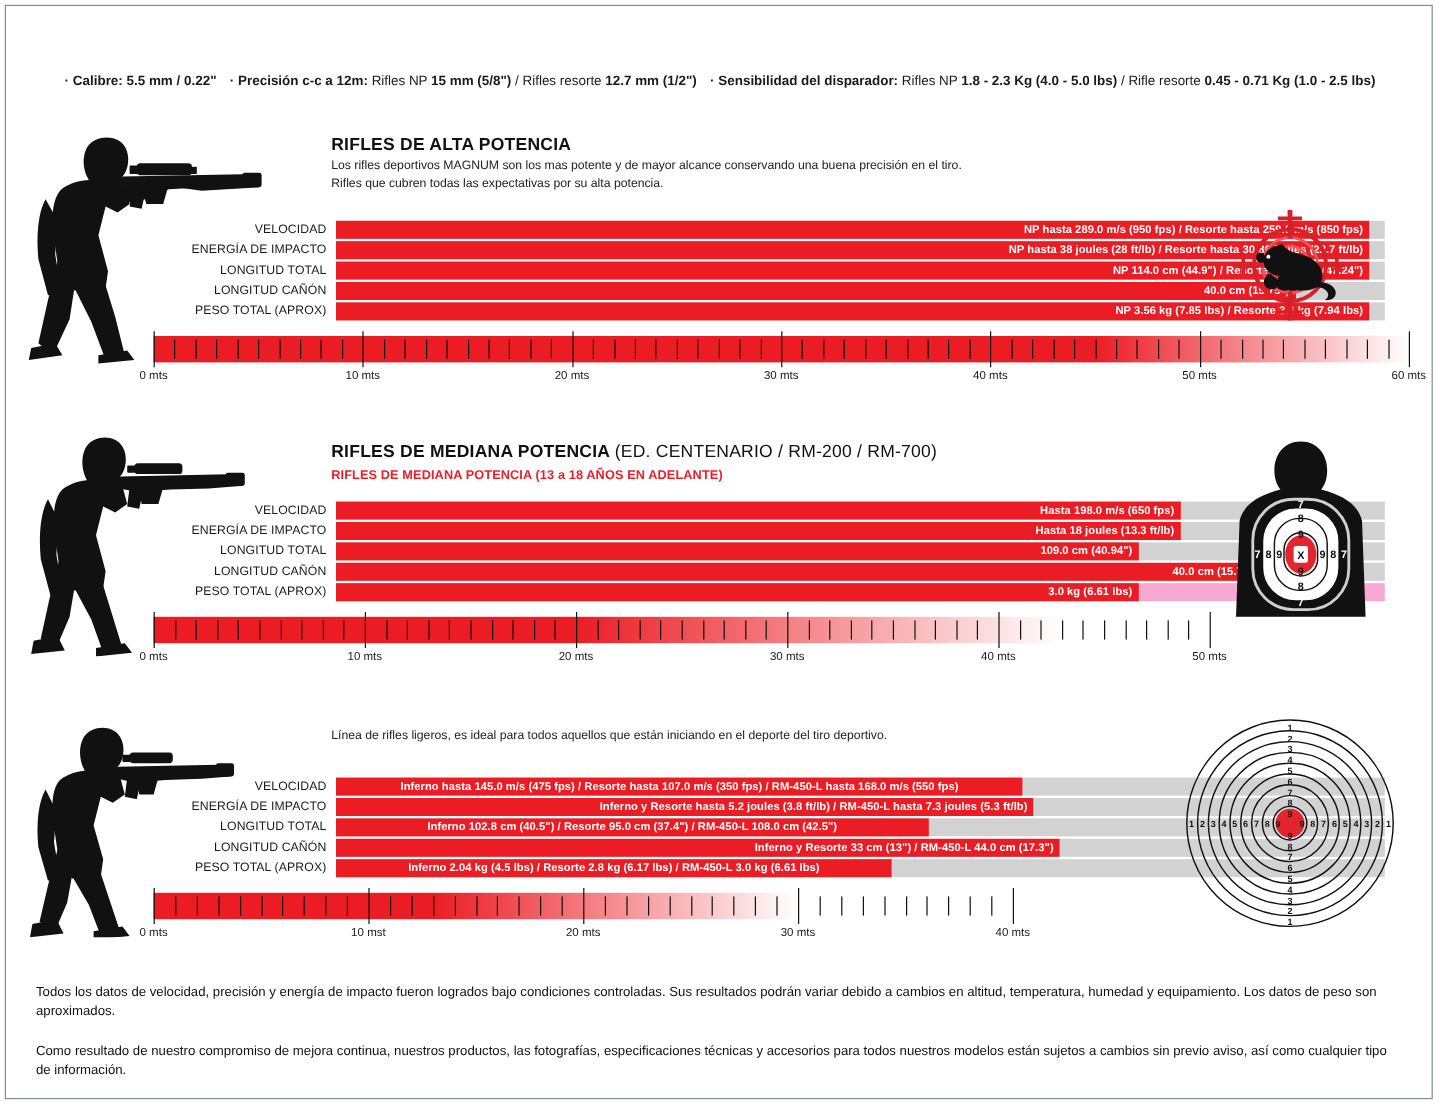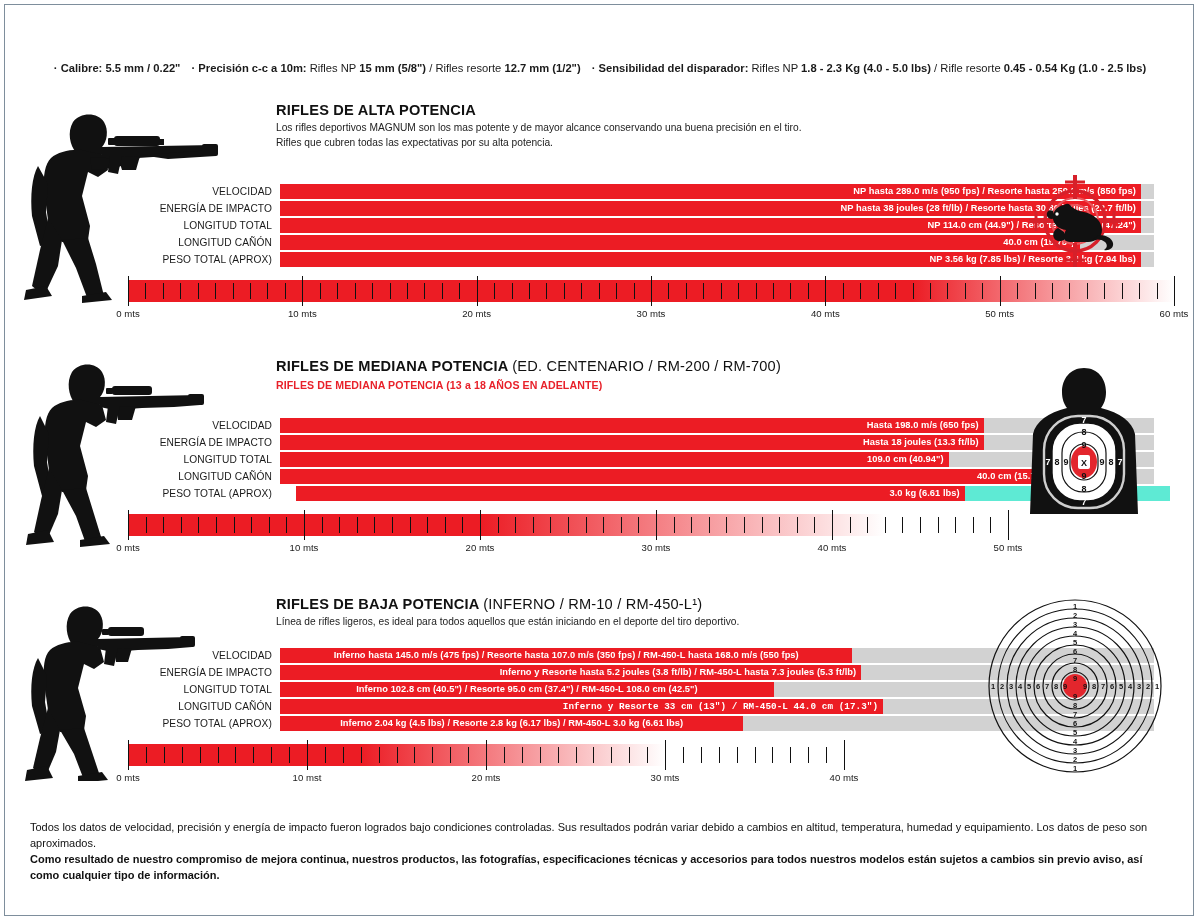--- a/index.html
+++ b/index.html
@@ -25,21 +25,21 @@
   }
   .subtitle .b{font-weight:bold;}
   .subtitle .sep{padding:0 4px;}
 
   
   .section{position:absolute;left:0;width:1200px;}
   .sec1{top:96px;}
   .sec2{top:352px;}
   .sec3{top:590px;}
 
-  .heads{position:absolute;left:276px;top:5px;width:900px;}
+  .heads{position:absolute;left:276px;top:16px;width:900px;}
   .h1{font-size:14.6px;font-weight:bold;letter-spacing:.2px;color:#111;line-height:1.32;}
   .h2{font-size:14.6px;font-weight:bold;letter-spacing:.2px;color:#111;line-height:1.32;}
   .h2 .norm{font-weight:normal;}
   .hred{font-size:10.6px;font-weight:bold;color:#e8212a;margin-top:3px;letter-spacing:.1px;}
   .hdesc{font-size:10.2px;color:#222;line-height:1.38;margin-top:1px;}
 
   
   .bars{position:absolute;}
   .row{position:relative;height:15px;margin-bottom:2px;}
   .rowlabel{
@@ -67,52 +67,52 @@
   .tick{position:absolute;top:0;width:1px;background:#111;}
   .tick.minor{top:3px;height:16px;}
   .tick.major{top:-4px;height:30px;}
   .rlabels{position:absolute;top:28px;left:0;height:14px;}
   .rlab{position:absolute;font-size:9.6px;color:#1a1a1a;white-space:nowrap;transform:translateX(-50%);}
 
   
   .footer{position:absolute;left:30px;top:806px;width:1140px;}
   .f1{font-size:11px;font-weight:bold;color:#111;line-height:1.4;}
   .f2{font-size:11px;color:#111;line-height:1.42;margin-top:14px;}
-  .f3{font-size:11px;color:#111;line-height:1.42;margin-top:1px;font-weight:bold;}
+  .f3{font-size:11px;color:#111;line-height:1.42;margin-top:18px;}
 
   
   .art{position:absolute;}
   .shooter1{left:18px;top:100px;}
   .shooter2{left:22px;top:352px;}
   .shooter3{left:22px;top:596px;}
   .rat{left:1020px;top:172px;}
   .silh{left:1018px;top:366px;}
   .bulls{left:985px;top:596px;}
 </style>
 </head>
 <body>
 
 <div class="page">
   <div class="frame"></div>
 
   <div class="subtitle">
     <span class="b">· Calibre:</span>
     <span class="b">5.5 mm / 0.22"</span>
     <span class="sep"></span>
-    <span class="b">· Precisión c-c a 10m:</span>
+    <span class="b">· Precisión c-c a 12m:</span>
     <span>Rifles NP</span>
     <span class="b">15 mm (5/8")</span>
     <span>/ Rifles resorte</span>
     <span class="b">12.7 mm (1/2")</span>
     <span class="sep"></span>
     <span class="b">· Sensibilidad del disparador:</span>
     <span>Rifles NP</span>
     <span class="b">1.8 - 2.3 Kg (4.0 - 5.0 lbs)</span>
     <span>/ Rifle resorte</span>
-    <span class="b">0.45 - 0.54 Kg (1.0 - 2.5 lbs)</span>
+    <span class="b">0.45 - 0.71 Kg (1.0 - 2.5 lbs)</span>
   </div>
 
   <div class="section sec1">
     <div class="heads">
       <div class="h1">RIFLES DE ALTA POTENCIA</div>
       <div class="hdesc">Los rifles deportivos MAGNUM son los mas potente y de mayor alcance conservando una buena precisión en el tiro.</div>
       <div class="hdesc">Rifles que cubren todas las expectativas por su alta potencia.</div>
     </div>
     <div class="bars" id="bars1" style="left:154px;top:88px;width:880px;">
         <div class="row">
@@ -267,21 +267,21 @@
         <div class="row">
           <div class="rowlabel">LONGITUD CAÑÓN</div>
           <div class="track" style="width: 874px; background: rgb(210, 210, 210);">
             <div class="fill" style="width: 88.5%; background: rgb(236, 28, 36);">
               <span>40.0 cm (15.75")</span>
             </div>
           </div>
         </div>
         <div class="row">
           <div class="rowlabel">PESO TOTAL (APROX)</div>
-          <div class="track" style="width: 874px; background: #5eead4; margin-left: 16px;">
+          <div class="track" style="width: 874px; background: #f9a8d4;">
             <div class="fill" style="width: 76.5%; background: rgb(236, 28, 36);">
               <span>3.0 kg (6.61 lbs)</span>
             </div>
           </div>
         </div>
       </div>
     <div class="ruler" id="ruler2" style="left:128px;top:162px;width:880px;">
         <div class="rbar" style="width: 880px; background: linear-gradient(to right, rgb(236, 28, 36) 0%, rgb(236, 28, 36) 40%, rgb(255, 255, 255) 86%, rgb(255, 255, 255) 100%);"></div>
         <div class="tick major" style="left: 0px;"></div>
         <div class="tick minor" style="left: 17.6px;"></div>
@@ -340,24 +340,20 @@
           <div class="rlab" style="left: 352px;">20 mts</div>
           <div class="rlab" style="left: 528px;">30 mts</div>
           <div class="rlab" style="left: 704px;">40 mts</div>
           <div class="rlab" style="left: 880px;">50 mts</div>
         </div>
       </div>
   </div>
 
   <div class="section sec3">
     <div class="heads">
-      <div class="h2">
-        <span>RIFLES DE BAJA POTENCIA</span>
-        <span class="norm">(INFERNO / RM-10 / RM-450-L¹)</span>
-      </div>
       <div class="hdesc">Línea de rifles ligeros, es ideal para todos aquellos que están iniciando en el deporte del tiro deportivo.</div>
     </div>
     <div class="bars" id="bars3" style="left:154px;top:58px;width:880px;">
         <div class="row">
           <div class="rowlabel">VELOCIDAD</div>
           <div class="track" style="width: 874px; background: rgb(210, 210, 210);">
             <div class="fill center" style="width: 65.5%; background: rgb(236, 28, 36);">
               <span>Inferno hasta 145.0 m/s (475 fps) / Resorte hasta 107.0 m/s (350 fps) / RM-450-L hasta 168.0 m/s (550 fps)</span>
             </div>
           </div>
@@ -374,21 +370,21 @@
           <div class="rowlabel">LONGITUD TOTAL</div>
           <div class="track" style="width: 874px; background: rgb(210, 210, 210);">
             <div class="fill center" style="width: 56.5%; background: rgb(236, 28, 36);">
               <span>Inferno 102.8 cm (40.5") / Resorte 95.0 cm (37.4") / RM-450-L 108.0 cm (42.5")</span>
             </div>
           </div>
         </div>
         <div class="row">
           <div class="rowlabel">LONGITUD CAÑÓN</div>
           <div class="track" style="width: 874px; background: rgb(210, 210, 210);">
-            <div class="fill" style="width: 69%; background: rgb(236, 28, 36); font-family: Liberation Mono, monospace;">
+            <div class="fill" style="width: 69%; background: rgb(236, 28, 36);">
               <span>Inferno y Resorte 33 cm (13") / RM-450-L 44.0 cm (17.3")</span>
             </div>
           </div>
         </div>
         <div class="row">
           <div class="rowlabel">PESO TOTAL (APROX)</div>
           <div class="track" style="width: 874px; background: rgb(210, 210, 210);">
             <div class="fill center" style="width: 53%; background: rgb(236, 28, 36);">
               <span>Inferno 2.04 kg (4.5 lbs) / Resorte 2.8 kg (6.17 lbs) / RM-450-L 3.0 kg (6.61 lbs)</span>
             </div>

